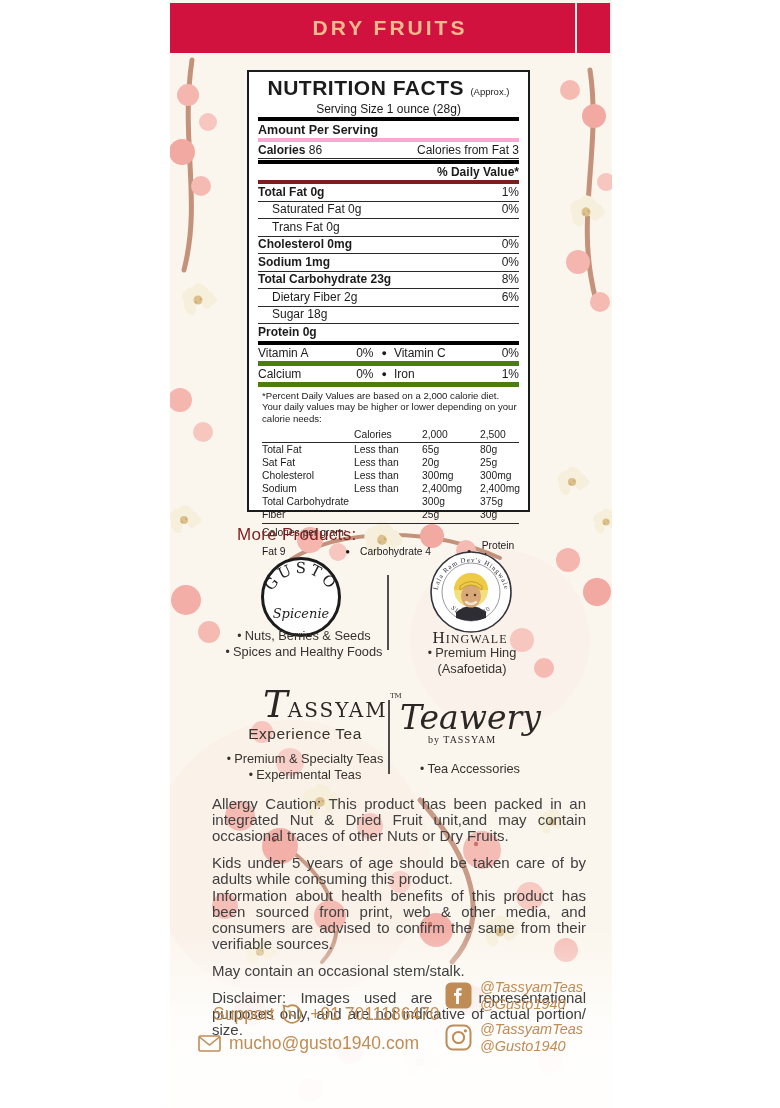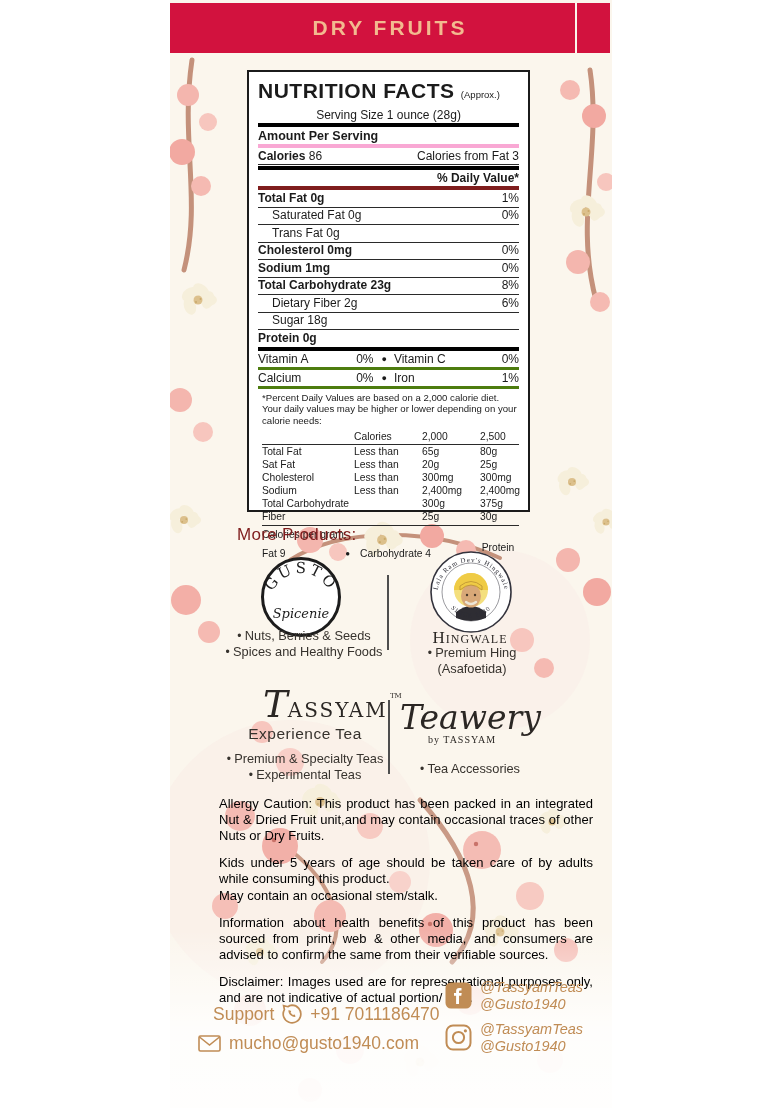--- a/index.html
+++ b/index.html
@@ -8,33 +8,33 @@
   .panel{position:absolute;left:170px;top:0;width:442px;height:1108px;background:#FBF6ED;overflow:hidden;}
   .pattern{position:absolute;left:0;top:0;}
   .bottom-veil{position:absolute;left:0;top:930px;width:442px;height:178px;
     background:linear-gradient(to bottom,rgba(255,255,255,0),rgba(255,255,255,0.82) 55%,rgba(255,255,255,0.9));}
   
   .redbar{position:absolute;left:170px;top:3px;width:440px;height:50px;background:#D2123E;display:flex;align-items:center;justify-content:center;}
   .redbar .seam{position:absolute;left:405px;top:0;width:2px;height:50px;background:#FBF6ED;}
   .bar-title{color:#F2BA8F;font-size:21px;font-weight:bold;letter-spacing:3px;}
   
   .nf{position:absolute;left:247px;top:70px;width:283px;height:442px;background:#ffffff;border:2px solid #1b1b1b;box-sizing:border-box;padding:5px 9px 4px 9px;color:#1b1b1b;}
-  .nf-title{font-size:21px;font-weight:bold;letter-spacing:0.5px;text-align:left;line-height:28px;white-space:nowrap;}
+  .nf-title{font-size:21px;font-weight:bold;letter-spacing:0.5px;text-align:center;line-height:22px;white-space:nowrap;}
   .nf-title .approx{font-size:9.5px;font-weight:normal;letter-spacing:0;}
   .nf-serving{font-size:12px;text-align:center;line-height:13px;margin-bottom:1px;}
   .bar4{height:4px;background:#000;margin:1px 0;}
   .nf-aps{font-size:12.5px;font-weight:bold;line-height:16px;border-bottom:4px solid #f9a8d4;}
   .nf-cal{display:flex;justify-content:space-between;font-size:12px;line-height:16px;border-bottom:1px solid #2a2a2a;}
   .nf-dv{font-size:12px;font-weight:bold;text-align:right;line-height:15px;border-bottom:4px solid #7f1d1d;}
   .nf-row{display:flex;justify-content:space-between;font-size:12px;line-height:15.5px;border-bottom:1px solid #2a2a2a;padding:0.5px 0;}
   .nf-row .lbl{white-space:nowrap;}
   .nf-row.bold .lbl{font-weight:bold;}
   .nf-row.indent .lbl{padding-left:14px;}
   .nf-row.protein{border-bottom:4px solid #000;}
-  .nf-vit{display:flex;font-size:12px;line-height:16px;border-bottom:3px solid #4d7c0f;}
+  .nf-vit{display:flex;font-size:12px;line-height:16px;border-bottom:5px solid #4d7c0f;}
   .nf-vit .half{display:flex;justify-content:space-between;width:48%;}
   .nf-vit .half.right{width:52%;padding-left:4px;}
   .nf-vit .dot{font-size:9px;padding:0 3px 0 8px;}
   .nf-note{font-size:9.6px;line-height:11.5px;margin-top:3px;padding-left:4px;}
   .nf-reftable{margin-top:4px;font-size:10.3px;line-height:13px;padding-left:4px;}
   .nf-refrow{display:grid;grid-template-columns:92px 68px 58px auto;}
   .nf-refhead{display:grid;grid-template-columns:92px 68px 58px auto;border-bottom:1px solid #2a2a2a;padding-bottom:1px;}
   .nf-reftable .rt-body{border-bottom:1px solid #2a2a2a;padding-bottom:2px;}
   .nf-cpg{font-size:10.3px;line-height:12.5px;margin-top:3px;padding-left:4px;}
   .nf-cpg .line2{display:flex;align-items:center;}
@@ -56,21 +56,21 @@
   .tassyam-word .initial{font-style:italic;font-size:37px;line-height:30px;}
   .tassyam-word .rest{font-size:20px;letter-spacing:2px;}
   .tassyam-word .tm{position:absolute;right:-14px;top:2px;font-size:7px;letter-spacing:0;}
   .tagline{font-size:15.5px;color:#36322D;letter-spacing:0.5px;margin-top:3px;}
   .tassyam-bullets{margin-top:8px;}
   .teawery-block{position:absolute;left:400px;top:700px;width:140px;text-align:center;}
   .teawery-word{font-family:"DejaVu Serif",serif;font-style:italic;font-size:33px;line-height:36px;color:#2B2724;}
   .teawery-sub{font-family:"Liberation Serif",serif;font-size:10px;letter-spacing:1px;color:#2B2724;text-align:left;padding-left:28px;margin-top:-2px;}
   .teawery-bullet{margin-top:16px;}
   
-  .notices{position:absolute;left:219px;top:796px;width:374px;color:#000000;font-size:13px;line-height:16px;text-align:justify;}
+  .notices{position:absolute;left:212px;top:796px;width:374px;color:#404040;font-size:15px;line-height:16px;text-align:justify;}
   .notices p{margin:0 0 11px 0;}
   .notices p.tight{margin-bottom:1px;}
   
   .gold{color:#C08C55;}
   .support-row{position:absolute;left:213px;top:1003px;display:flex;align-items:center;gap:7px;font-size:17.5px;}
   .email-row{position:absolute;left:198px;top:1033px;display:flex;align-items:center;gap:8px;font-size:17.5px;}
   .social{position:absolute;display:flex;align-items:center;gap:8px;}
   .social .handles{font-size:14.5px;line-height:16.5px;font-style:italic;}
   .fb-block{left:445px;top:979px;}
   .ig-block{left:445px;top:1021px;}
@@ -362,22 +362,22 @@
     <div class="teawery-word">Teawery</div>
     <div class="teawery-sub">by TASSYAM</div>
     <div class="bullets teawery-bullet">
       <div class="b">Tea Accessories</div>
     </div>
   </div>
 
   <div class="notices">
     <p>Allergy Caution: This product has been packed in an integrated Nut &amp; Dried Fruit unit,and may contain occasional traces of other Nuts or Dry Fruits.</p>
     <p class="tight">Kids under 5 years of age should be taken care of by adults while consuming this product.</p>
+    <p>Information about health benefits of this product has been sourced from print, web &amp; other media, and consumers are advised to confirm the same from their verifiable sources.</p>
     <p>May contain an occasional stem/stalk.</p>
-    <p>Information about health benefits of this product has been sourced from print, web &amp; other media, and consumers are advised to confirm the same from their verifiable sources.</p>
     <p>Disclaimer: Images used are for representational purposes only, and are not indicative of actual portion/ size.</p>
   </div>
 
   <div class="support-row gold">
     <span>Support</span>
     <svg width="22" height="22" viewBox="0 0 22 22">
       <path d="M 11 2.2 a 8.8 8.8 0 1 1 -7.6 4.4 L 2.6 2.6 l 4.2 1.1 A 8.7 8.7 0 0 1 11 2.2 Z" fill="none" stroke="#C08C55" stroke-width="1.7"></path>
       <path d="M 7.6 7 c -0.6 1.8 0.6 4.2 2.4 5.6 c 1.4 1.1 3.4 1.8 4.6 1 l -0.9 -2 l -1.8 0.5 l -2.3 -2.3 l 0.6 -1.8 Z" fill="#C08C55"></path>
     </svg>
     <span>+91 7011186470</span>

